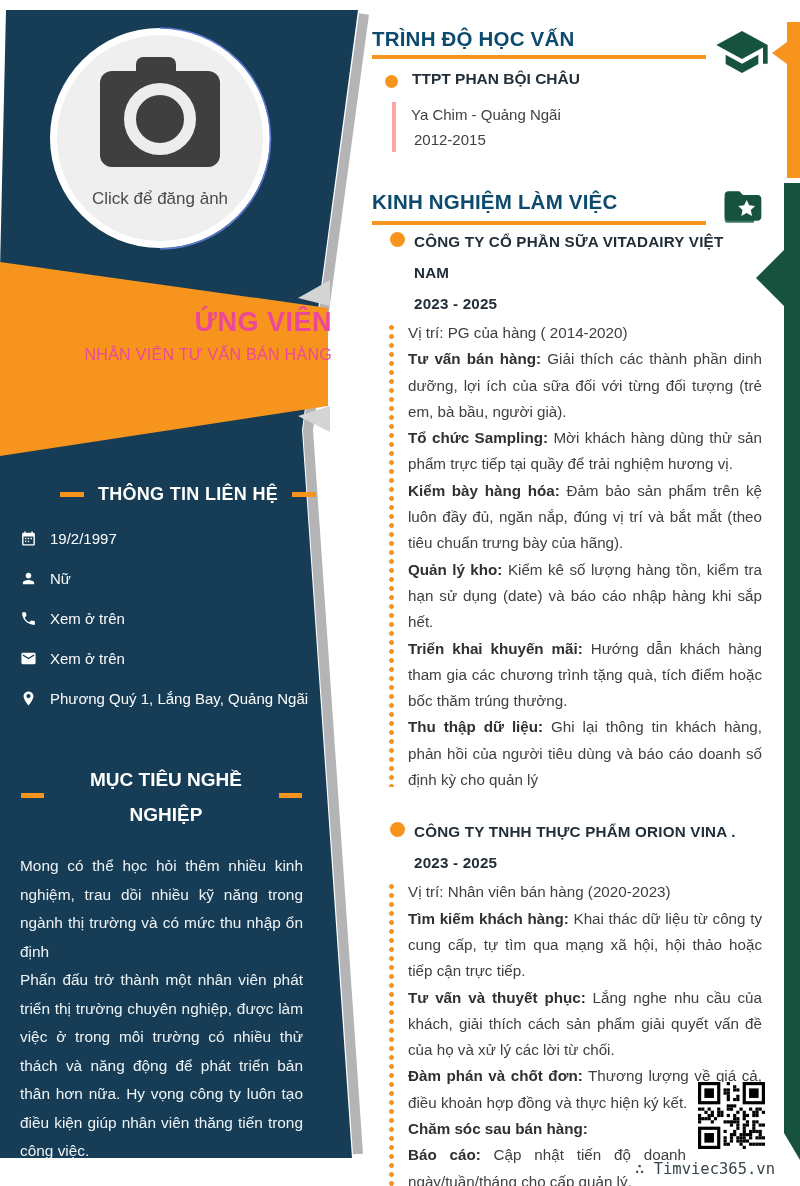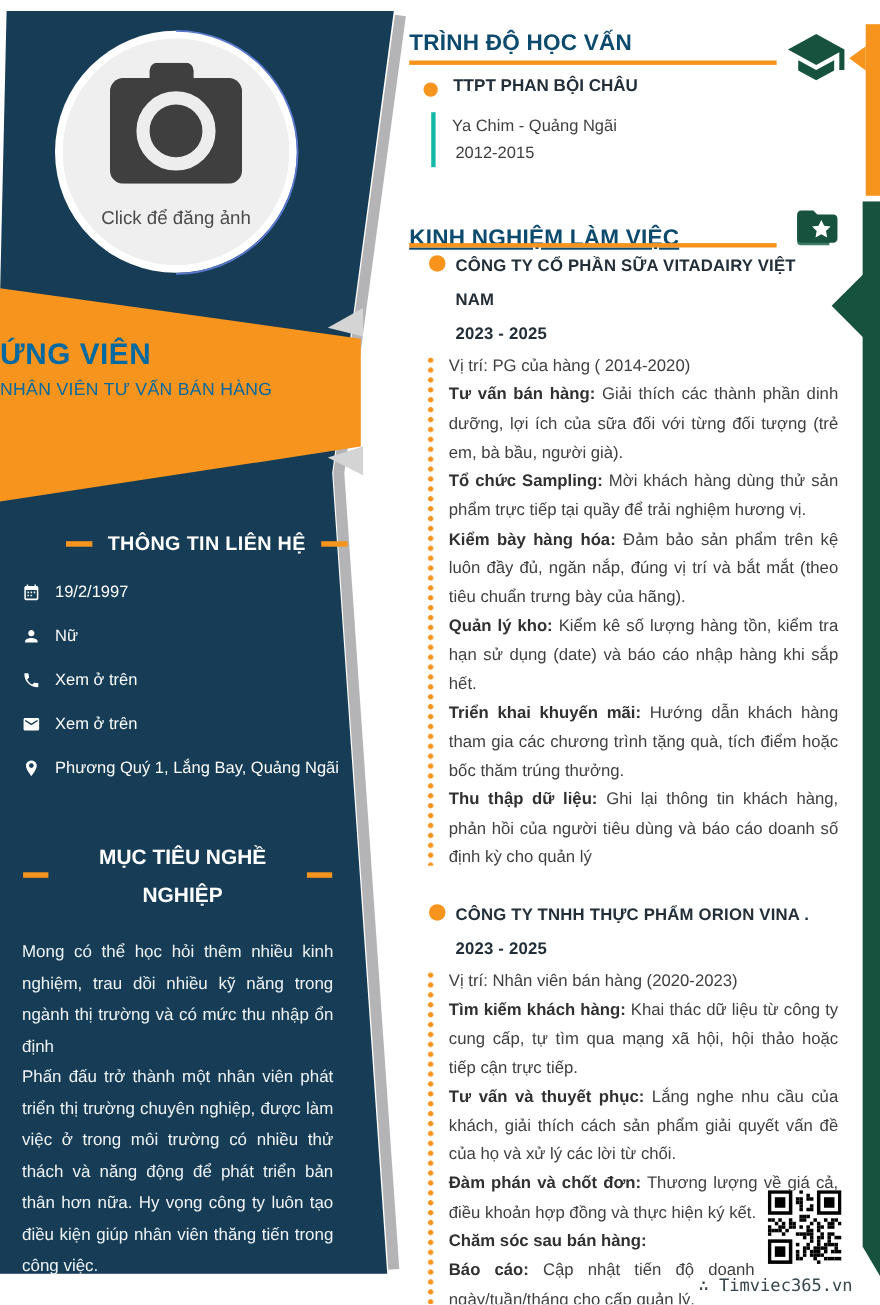--- a/index.html
+++ b/index.html
@@ -6,21 +6,21 @@
   .page{position:relative;width:800px;height:1186px;background:#ffffff;overflow:hidden;
         font-family:"Liberation Sans","DejaVu Sans",sans-serif;}
 
   
   .side-art{position:absolute;left:0;top:0;}
 
   .photo-label{position:absolute;left:40px;top:189px;width:240px;text-align:center;
                font-size:17px;color:#4b4b4b;}
   .camera{position:absolute;left:100px;top:57px;}
 
-  .ribbon-text{position:absolute;left:0;top:305px;width:332px;text-align:left;color:#0369a1;}
+  .ribbon-text{position:absolute;left:0;top:305px;width:332px;text-align:right;color:#ec4899;}
   .ribbon-name{font-size:27px;font-weight:bold;letter-spacing:.5px;line-height:34px;}
   .ribbon-title{font-size:16px;margin-top:7px;letter-spacing:.3px;}
 
   .contact-head{position:absolute;left:0;top:484px;width:316px;display:flex;
                 align-items:center;justify-content:flex-end;gap:14px;}
   .hdash{width:24px;height:5px;background:#F7941D;}
   .contact-head span{font-size:18px;font-weight:bold;color:#fff;letter-spacing:.3px;}
 
   .contact-list{position:absolute;left:20px;top:518px;width:300px;}
   .crow{display:flex;align-items:center;height:40px;}
@@ -46,21 +46,21 @@
                 border-right:15px solid #F7941D;border-top:11px solid transparent;
                 border-bottom:11px solid transparent;}
   .green-strip{position:absolute;left:784px;top:183px;}
   .green-notch{position:absolute;left:756px;top:249px;width:0;height:0;
                border-right:29px solid #17523F;border-top:29px solid transparent;
                border-bottom:29px solid transparent;}
 
   .edu-bullet{position:absolute;left:385px;top:75px;width:13px;height:13px;border-radius:50%;
               background:#F7941D;}
   .edu-school{position:absolute;left:412px;top:70px;font-size:15.5px;font-weight:bold;color:#222e38;}
-  .edu-detail{position:absolute;left:392px;top:102px;border-left:4px solid #14b8a6;
+  .edu-detail{position:absolute;left:392px;top:102px;border-left:4px solid #fca5a5;
               padding-left:15px;font-size:15px;color:#3f3f3f;line-height:25px;}
   .edu-detail .yr{text-indent:3px;}
 
   .companies{position:absolute;left:372px;top:226px;width:390px;}
   .company{position:relative;margin-bottom:23px;}
   .cbullet{position:absolute;left:18px;top:6px;width:15px;height:15px;border-radius:50%;
            background:#F7941D;}
   .cname,.cperiod{margin-left:42px;font-size:15.2px;font-weight:bold;color:#222e38;
                   line-height:31px;letter-spacing:.2px;}
   .duties{position:relative;margin-left:17px;padding-left:19px;margin-top:1px;}
@@ -173,21 +173,21 @@
   <i class="orange-strip"></i>
   <i class="orange-notch"></i>
 
   <i class="edu-bullet"></i>
   <div class="edu-school">TTPT PHAN BỘI CHÂU</div>
   <div class="edu-detail">
     <div>Ya Chim - Quảng Ngãi</div>
     <div class="yr">2012-2015</div>
   </div>
 
-  <div class="sec-head" style="top:205px;text-decoration:underline;">KINH NGHIỆM LÀM VIỆC</div>
+  <div class="sec-head" style="top:190px;">KINH NGHIỆM LÀM VIỆC</div>
   <div class="uline" style="top:221px;"></div>
   <svg class="folder-icon" viewBox="0 0 24 24">
     <path d="M9 6H3.6c-.9 0-1.6.7-1.6 1.6v12c0 .9.7 1.6 1.6 1.6H18v-1.6H3.6V7.6H9z" fill="#3c7a63"></path>
     <path d="M10 4H4c-1.1 0-2 .9-2 2v12c0 1.1.9 2 2 2h16c1.1 0 2-.9 2-2V8c0-1.1-.9-2-2-2h-8l-2-2z" fill="#17523F"></path>
     <polygon fill="#ffffff" points="14,8.7 15.4,11.6 18.6,12 16.3,14.2 16.9,17.4 14,15.8 11.1,17.4 11.7,14.2 9.4,12 12.6,11.6"></polygon>
   </svg>
   <svg class="green-strip" width="16" height="977" viewBox="0 0 16 977">
     <polygon points="0,0 16,0 16,977 0,950" fill="#17523F"></polygon>
   </svg>
   <i class="green-notch"></i>

